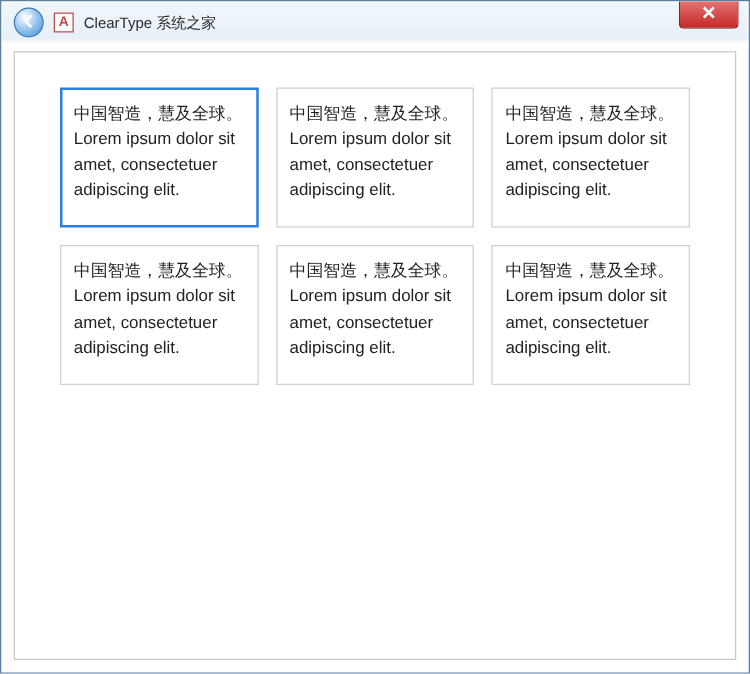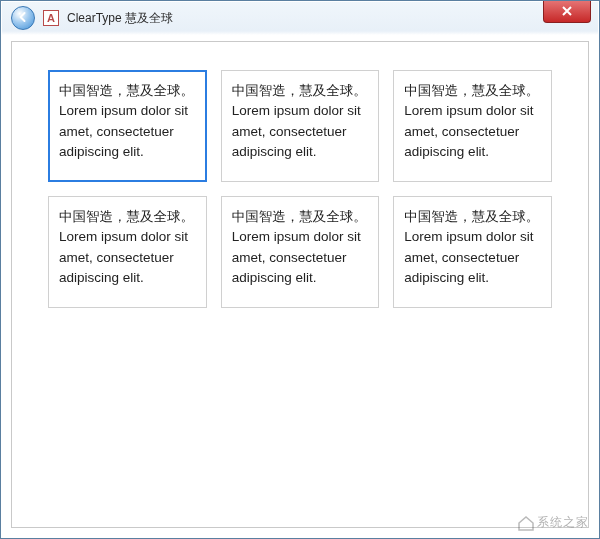--- a/index.html
+++ b/index.html
@@ -111,21 +111,21 @@
     <div class="back-btn">
       <span>
         <svg viewBox="0 0 12 12">
             <path d="M7.5 2 L3.5 6 L7.5 10" stroke="#fff" stroke-width="2" fill="none" stroke-linecap="round" stroke-linejoin="round"></path>
           </svg>
       </span>
     </div>
     <span class="app-icon">
       <span>A</span>
     </span>
-    <span>ClearType 慧及全球</span>
+    <span>ClearType 系统之家</span>
   </div>
 
   <div class="content">
 
     <div class="grid">
       <div class="sample selected">
         <span class="cn">中国智造，慧及全球。</span>
         <span>Lorem ipsum dolor sit amet, consectetuer adipiscing elit.</span>
       </div>
       <div class="sample">
@@ -145,21 +145,14 @@
         <span>Lorem ipsum dolor sit amet, consectetuer adipiscing elit.</span>
       </div>
       <div class="sample">
         <span class="cn">中国智造，慧及全球。</span>
         <span>Lorem ipsum dolor sit amet, consectetuer adipiscing elit.</span>
       </div>
     </div>
 
   </div>
 
-  <div class="watermark">
-    <span class="logo">
-      <svg viewBox="0 0 18 18">
-          <path d="M2 9 L9 3 L16 9 L16 16 L2 16 Z" fill="none" stroke="rgba(80,80,80,0.4)" stroke-width="1.5"></path>
-        </svg>
-    </span><span>系统之家</span>
-  </div>
 
 </div>
 
 </body></html>

